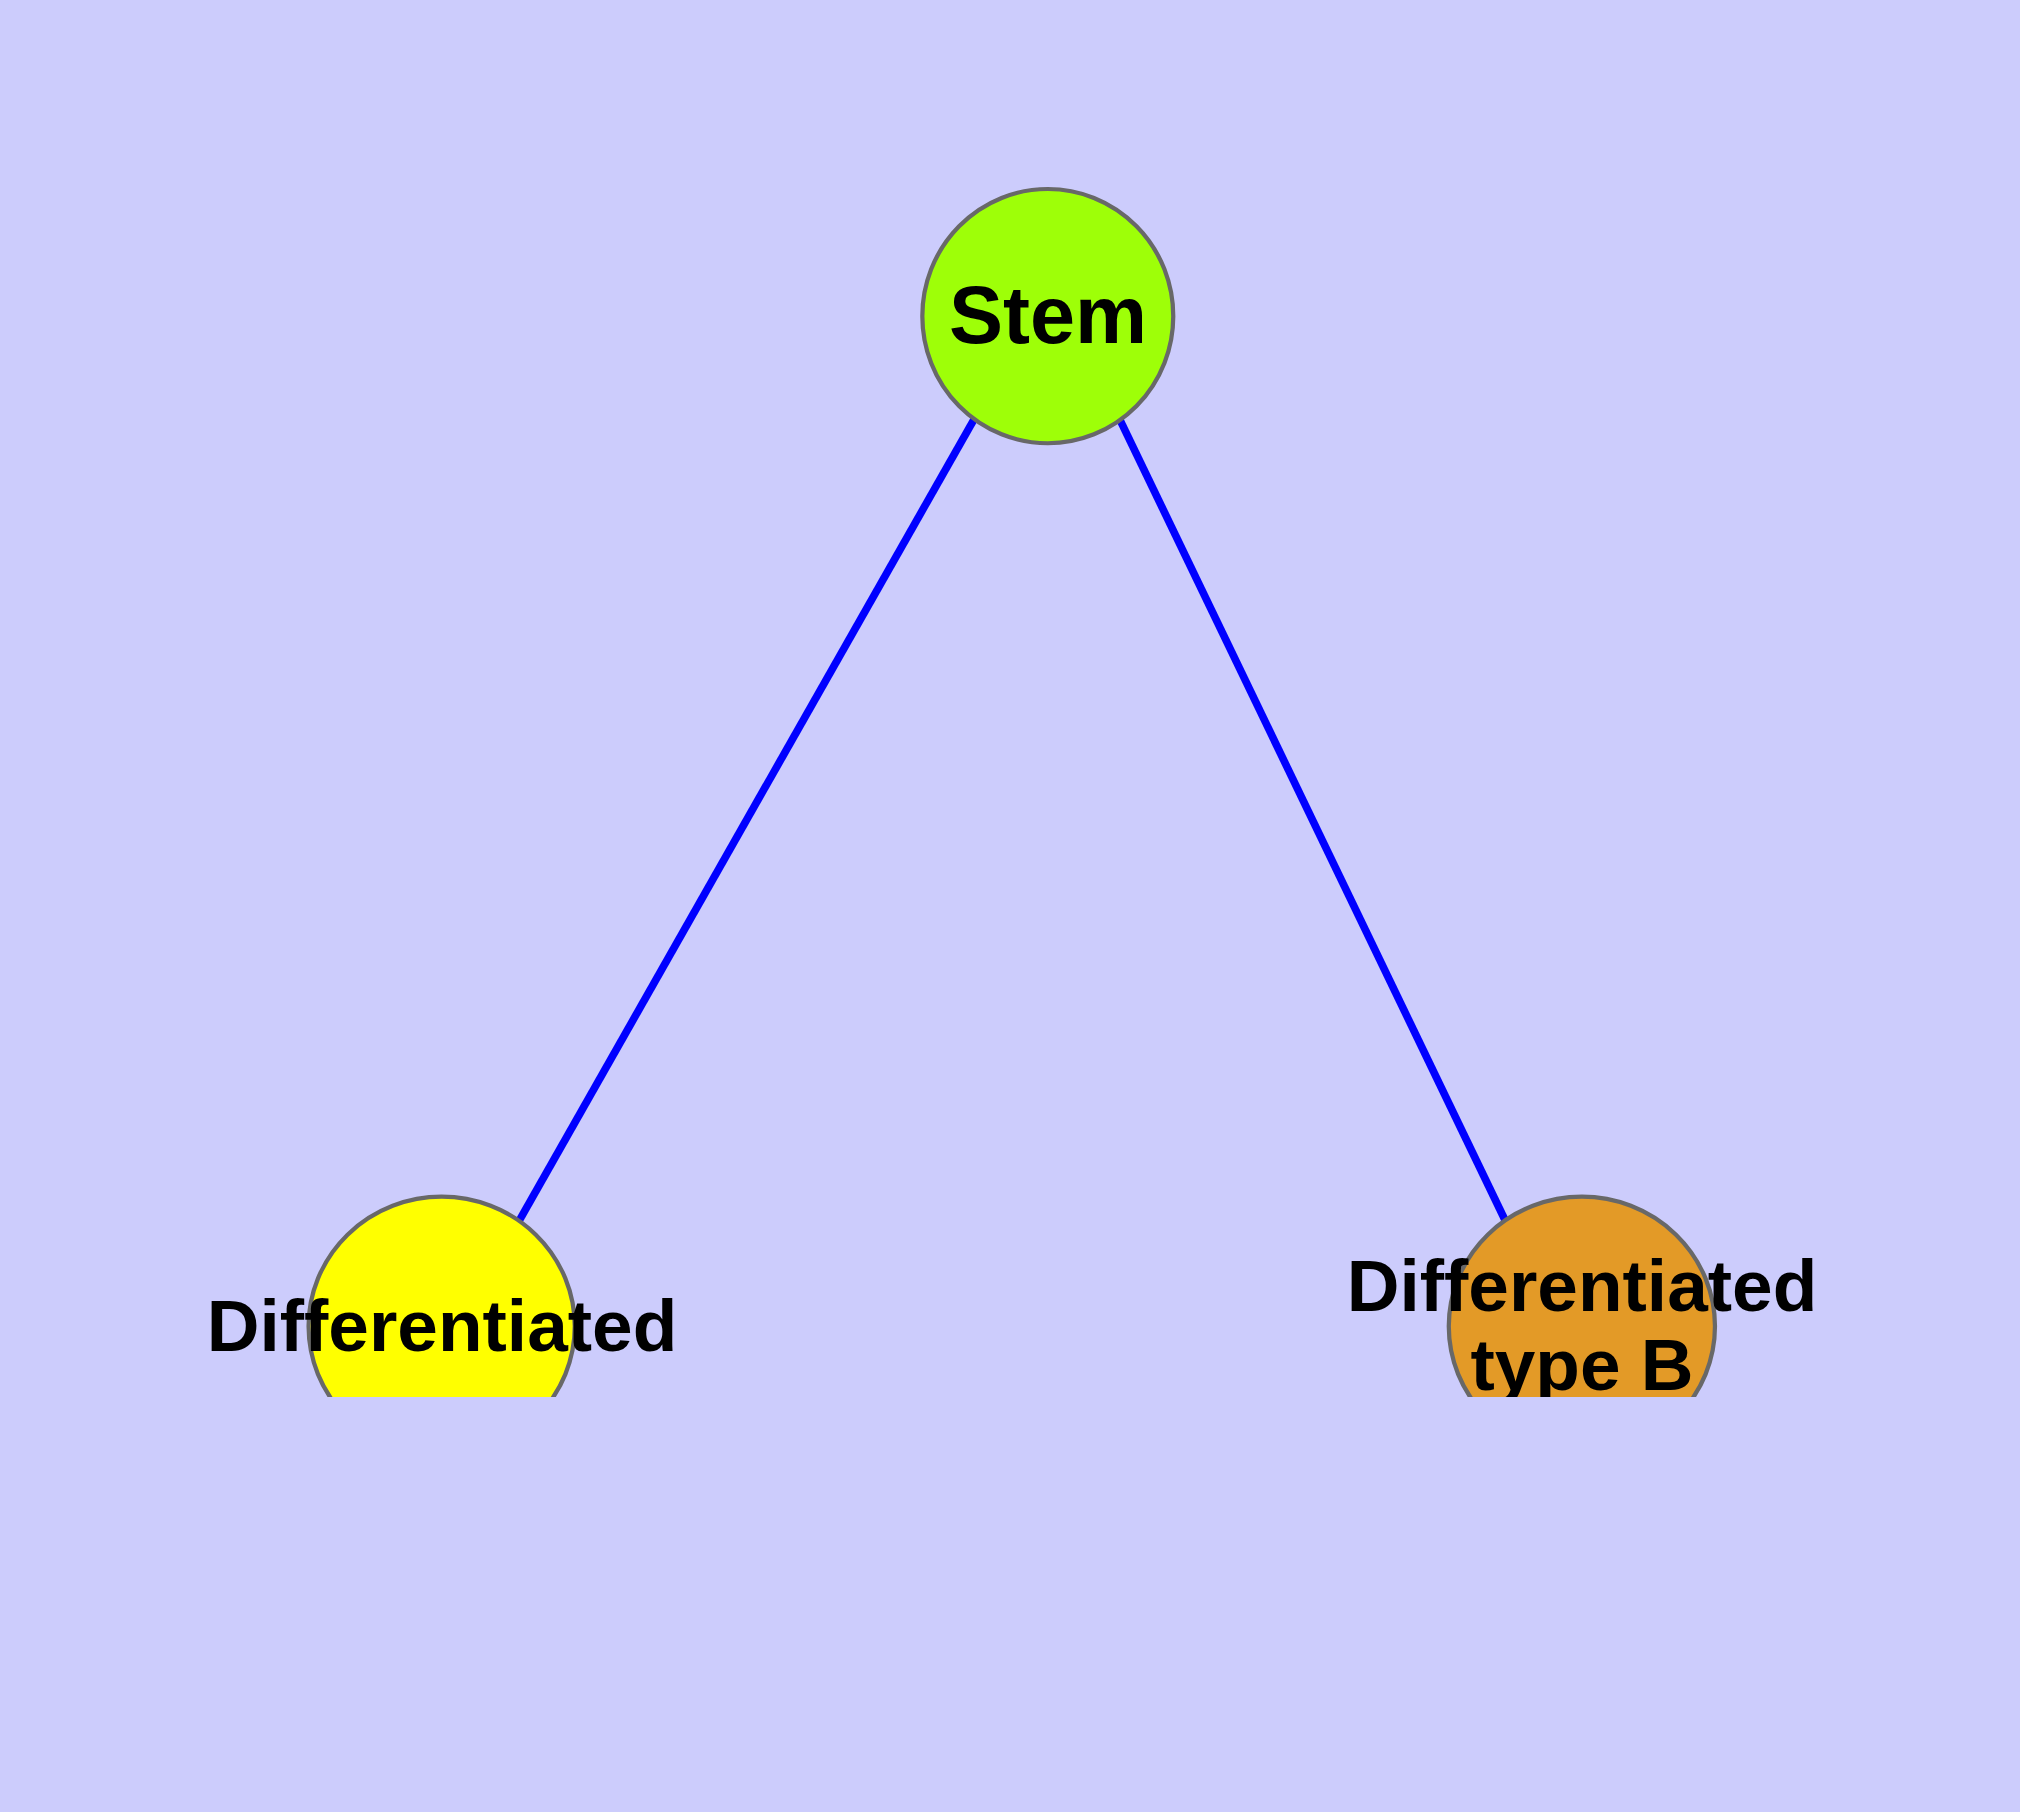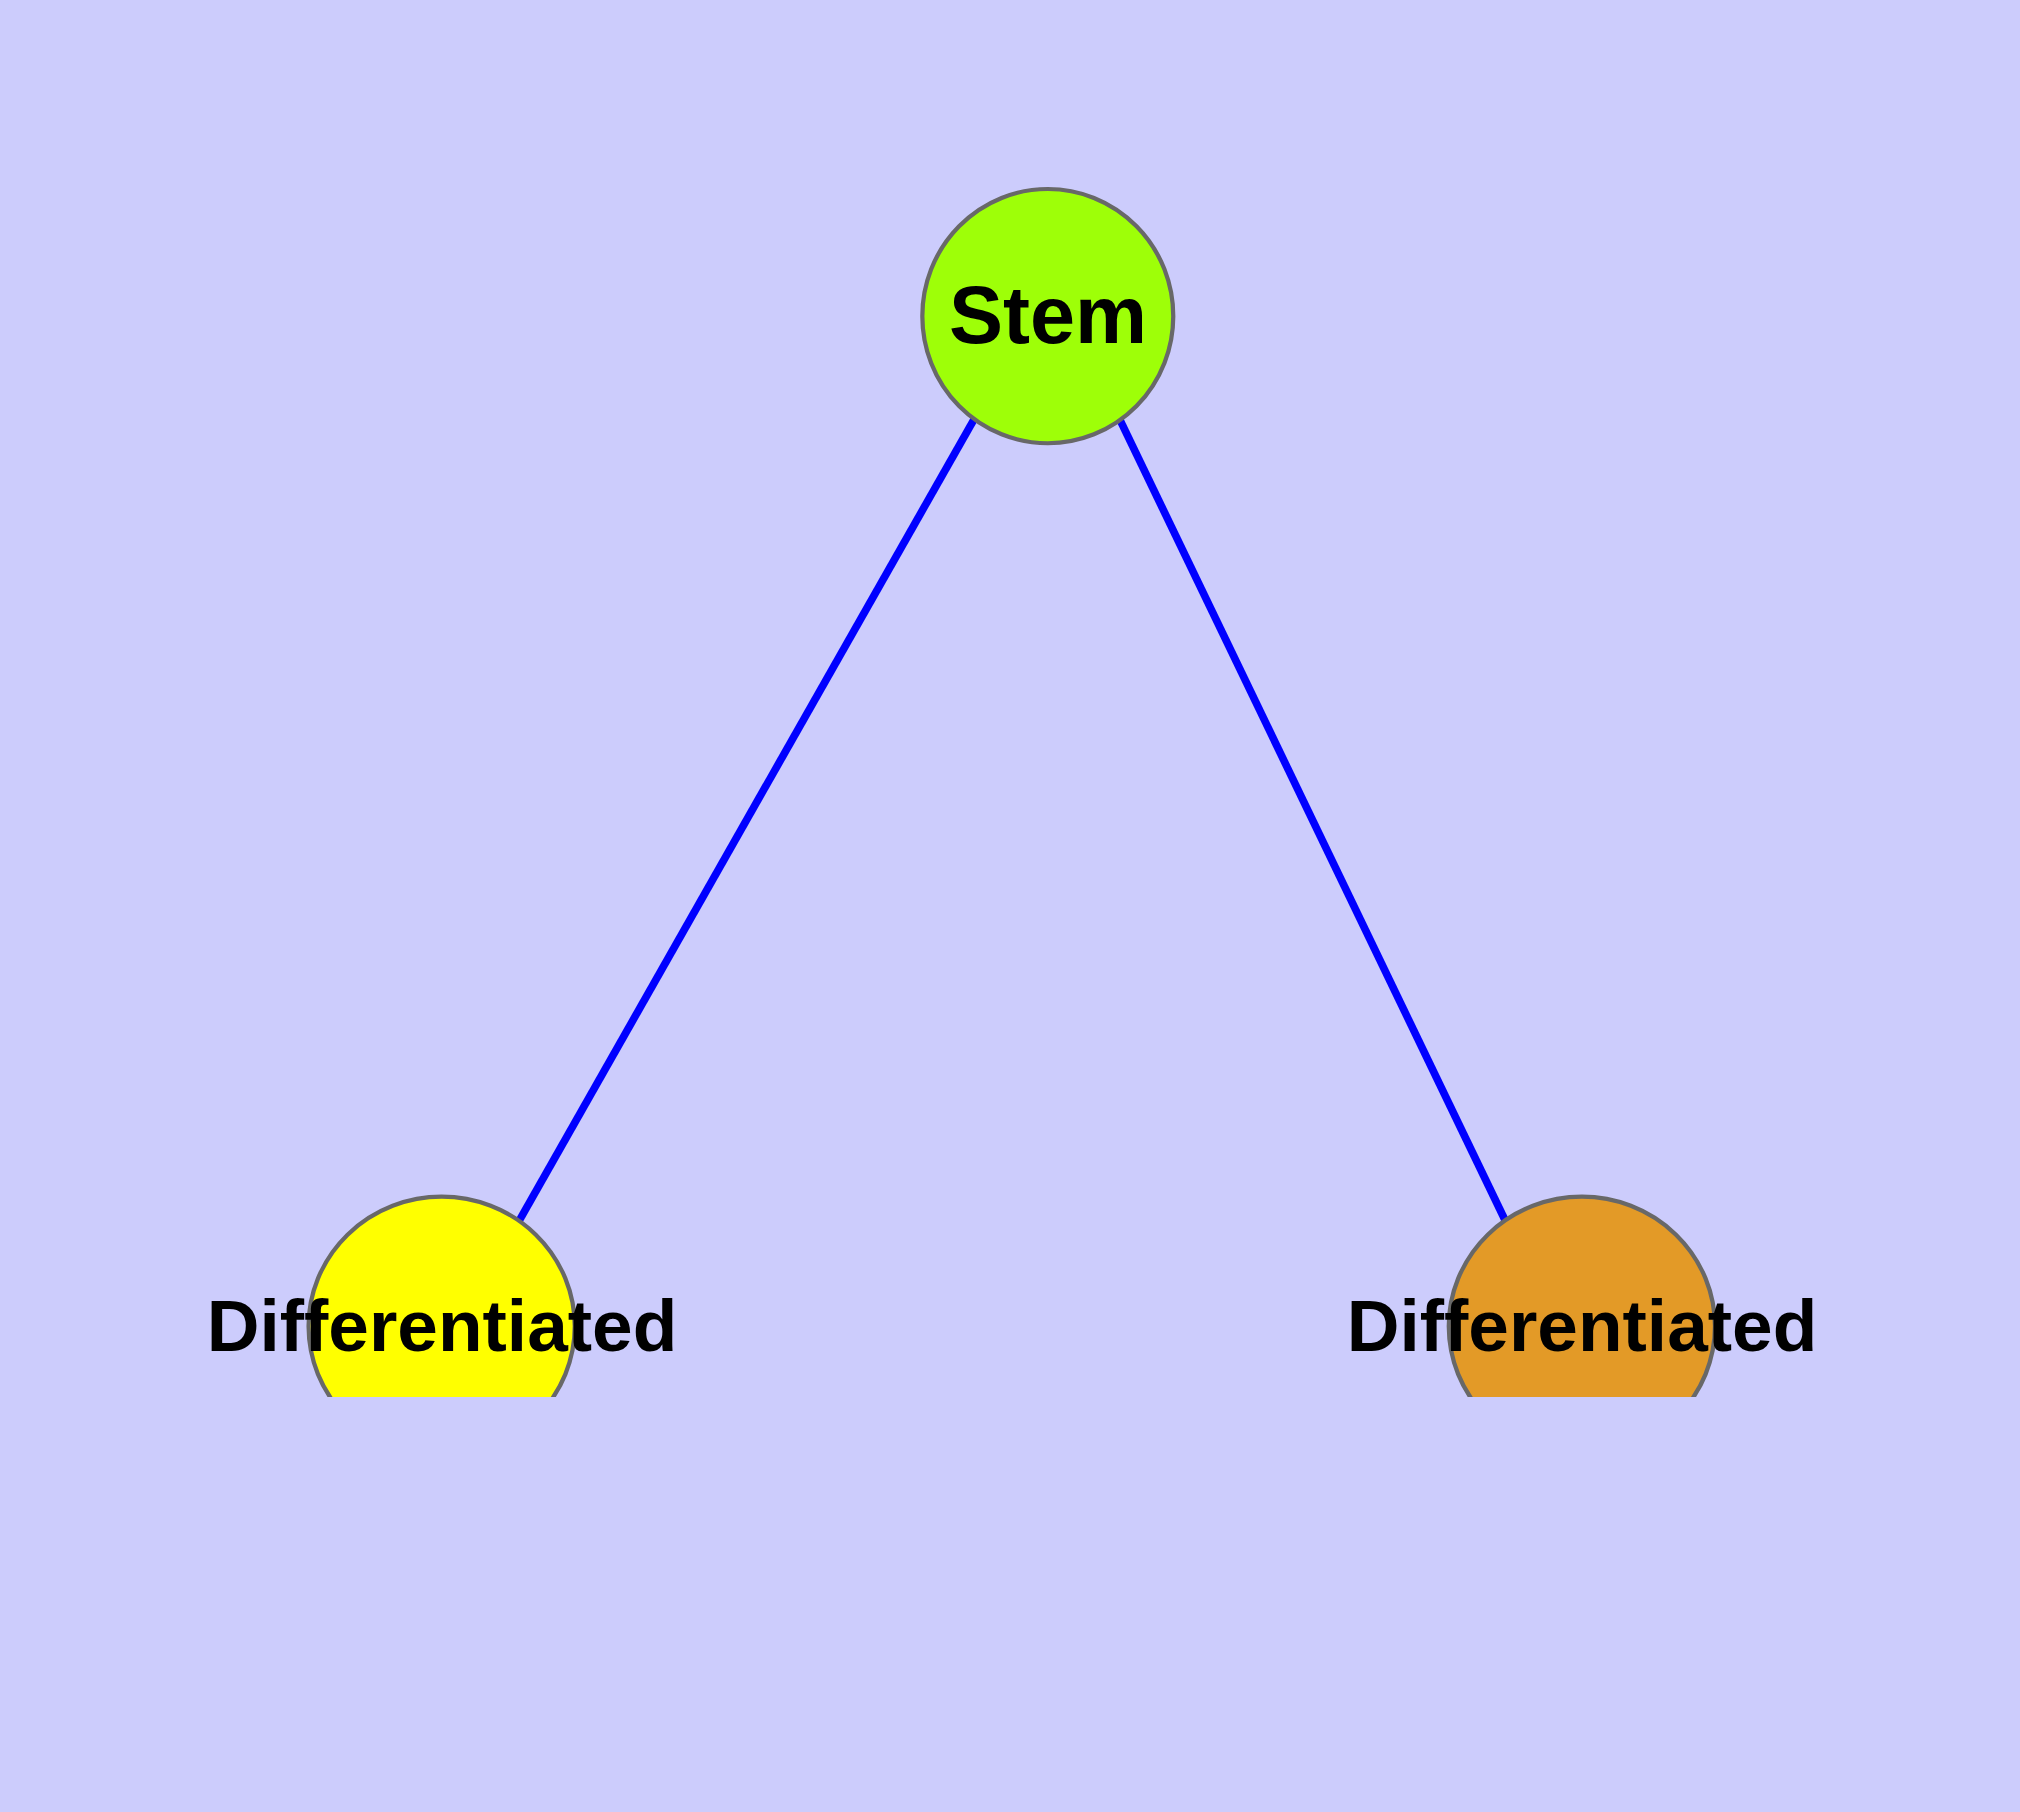--- a/index.html
+++ b/index.html
@@ -54,17 +54,18 @@
 
   <div id="labels-layer">
       <div class="node-label" style="left: 1048px; top: 316px; font-size: 81px; color: rgb(0, 0, 0);">
         <div>Stem</div>
       </div>
       <div class="node-label" style="left: 442px; top: 1326px; font-size: 73px; color: rgb(0, 0, 0);">
         <div>Differentiated</div>
       </div>
       <div class="node-label" style="left: 1582px; top: 1326px; font-size: 73px; color: rgb(0, 0, 0);">
         <div>Differentiated</div>
+        <div>type B</div>
       </div>
     </div>
 
 </div>
 
 
 </body></html>

